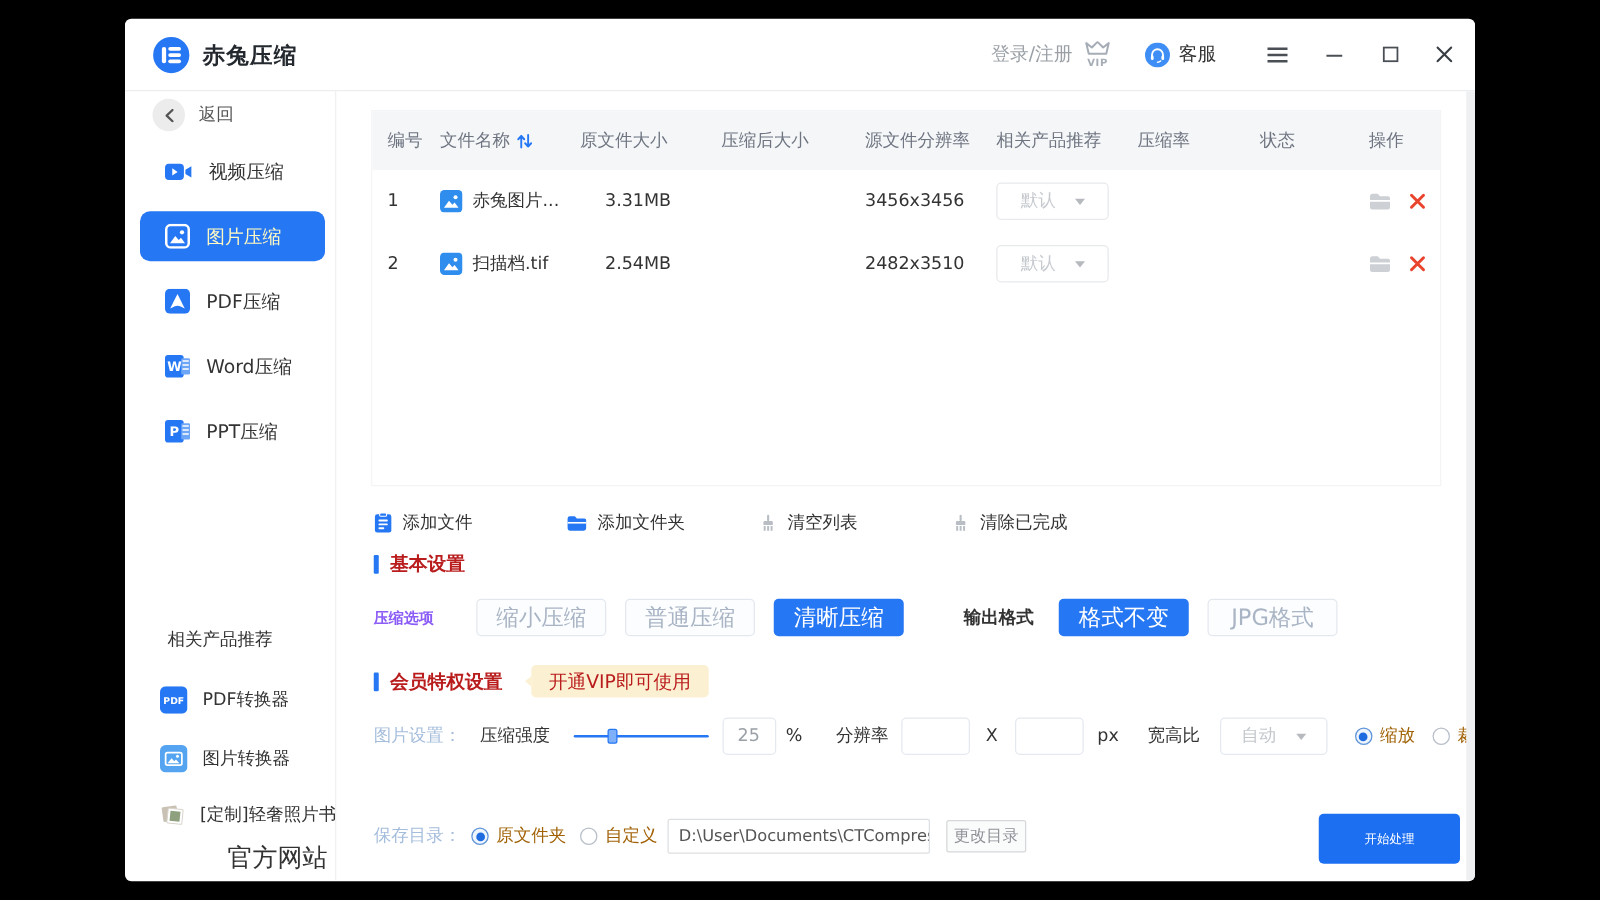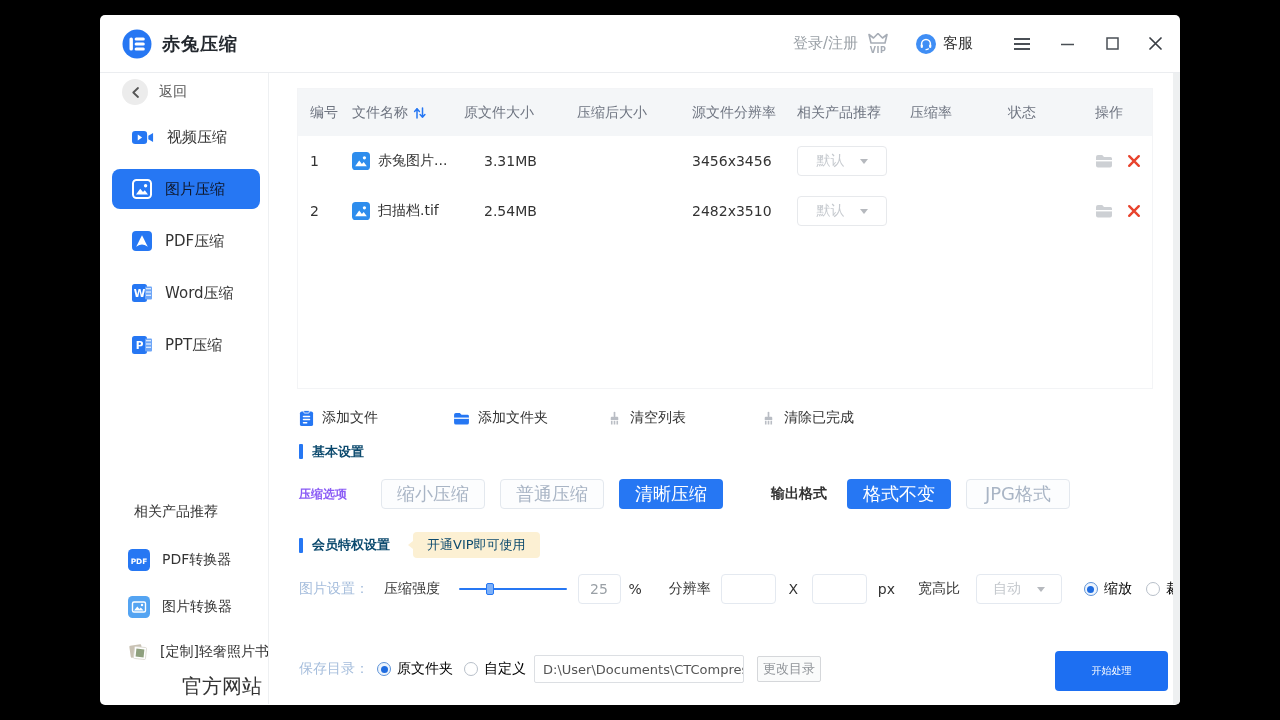--- a/index.html
+++ b/index.html
@@ -24,21 +24,21 @@
   .app-body { display:flex; height:631px; position:relative; }
   .sidebar { width:169px; border-right:1px solid #eef0f2; position:relative; flex:none; }
   .main { flex:1; position:relative; overflow:hidden; }
   .v-scrollbar { position:absolute; right:0; top:0; bottom:0; width:7px; background:#eef0f1; z-index:9; }
 
   
   .back-row { margin:6px 0 0 22px; height:26px; display:flex; align-items:center; gap:11px; color:#555; font-size:14px; cursor:pointer; }
   .back-circle { width:26px; height:26px; border-radius:50%; background:#ececec; display:flex; align-items:center; justify-content:center; }
   .side-items { margin-top:9px; }
   .side-item { display:flex; align-items:center; gap:13px; height:40px; padding-left:20px; width:148px; border-radius:8px; color:#333; font-size:15px; margin:12px 0 12px 12px; cursor:pointer; }
-  .side-item.active { background:#2677F3; color:#0f172a; }
+  .side-item.active { background:#2677F3; color:#fef9c3; }
   .rec-title { position:absolute; top:430px; left:34px; font-size:14px; color:#333; }
   .rec-item { position:absolute; left:28px; display:flex; align-items:center; gap:12px; font-size:14px; color:#333; cursor:pointer; white-space:nowrap; }
   .rec-1 { top:476px; } .rec-2 { top:523px; } .rec-3 { top:569px; }
   .official { position:absolute; top:600px; left:82px; font-size:20px; color:#333; cursor:pointer; }
 
   
   .file-table { width:856px; margin:15px 0 0 28px; border:1px solid #f3f4f6; }
   .t-head { display:flex; align-items:center; height:47px; background:#f4f6f8; color:#6e7480; font-size:14px; padding-left:12px; }
   .t-body { background:#fff; height:252px; }
   .t-row { display:flex; align-items:center; height:50px; padding-left:12px; font-size:14px; color:#333; }
@@ -53,21 +53,21 @@
   .caret { width:0; height:0; border-left:4px solid transparent; border-right:4px solid transparent; border-top:5px solid #b6b9be; }
   .icon-btn { display:flex; cursor:pointer; }
 
   
   .actions-row { margin:20px 0 0 30px; display:flex; }
   .action { width:154px; display:flex; align-items:center; gap:8px; font-size:14px; color:#333; cursor:pointer; }
 
   
   .section-title { margin:16px 0 0 30px; display:flex; align-items:center; gap:9px; height:17px; }
   .blue-bar { width:4px; height:15px; border-radius:1px; background:#2677F3; }
-  .section-title span { font-size:13px; font-weight:bold; color:#0c4a6e; }
+  .section-title span { font-size:15px; font-weight:bold; color:#b91c1c; }
   .vip-title { margin-top:23px; height:26px; }
   .vip-badge { margin-left:14px; height:26px; background:#fcf0d3; color:#edae57; font-size:13px; font-weight:normal !important; padding:0 14px; border-radius:4px; display:flex; align-items:center; position:relative; }
   .vip-badge::before { content:""; position:absolute; left:-5px; top:9px; border-top:4px solid transparent; border-bottom:4px solid transparent; border-right:5px solid #fcf0d3; }
 
   
   .options-row { margin:19px 0 0 30px; display:flex; align-items:center; height:30px; }
   .opt-label { width:82px; font-size:12px; font-weight:700; color:#8b5cf6; }
   .fmt-label { margin-left:33px; width:76px; font-size:14px; font-weight:600; color:#333; }
   .opt-btn { width:104px; height:30px; margin-right:15px; border-radius:4px; display:flex; align-items:center; justify-content:center; font-size:18px; cursor:pointer; }
   .opt-btn.plain { border:1px solid #e3e8ee; color:#a9b5c5; background:#fcfdfe; }
@@ -85,21 +85,21 @@
   .inp-val { width:44px; margin-left:11px; }
   .inp-res { width:56px; }
   .dd { width:88px; gap:16px; color:#c3c7cc; cursor:pointer; }
   .radio { width:14px; height:14px; border-radius:50%; border:1px solid #b8bfc9; background:#fff; display:flex; align-items:center; justify-content:center; flex:none; cursor:pointer; }
   .radio.checked { border-color:#5e93d8; background:#eef5fd; }
   .radio .dot { width:7px; height:7px; border-radius:50%; background:#1f6ce0; }
 
   
   .save-row { margin:50px 0 0 30px; display:flex; align-items:center; height:30px; white-space:nowrap; }
   .save-lbl { width:78px; }
-  .r-lbl { margin-left:6px; font-size:14px; color:#000000; }
+  .r-lbl { margin-left:6px; font-size:14px; color:#a16207; }
   .path-inp { margin-left:8px; width:210px; height:28px; border:1px solid #dcdfe3; border-radius:2px; display:flex; align-items:center; padding:0 8px; font-size:13px; color:#555; overflow:hidden; }
   .chg-btn { margin-left:13px; width:64px; height:26px; border:1px solid #d5d7da; border-radius:2px; background:#fafbfb; color:#8f9398; font-size:13px; display:flex; align-items:center; justify-content:center; cursor:pointer; }
   .start-btn { position:absolute; top:578px; right:12px; width:113px; height:40px; background:#1d6ff2; border-radius:4px; color:#fff; font-size:10px; display:flex; align-items:center; justify-content:center; cursor:pointer; z-index:10; }
   .ml11{margin-left:11px;} .ml8{margin-left:8px;} .ml27{margin-left:27px;} .ml10{margin-left:10px;}
   .ml13{margin-left:13px;} .ml14{margin-left:14px;} .ml23{margin-left:23px;} .ml16{margin-left:16px;}
   .ml22{margin-left:22px;}
 </style>
 </head>
 <body>
 

